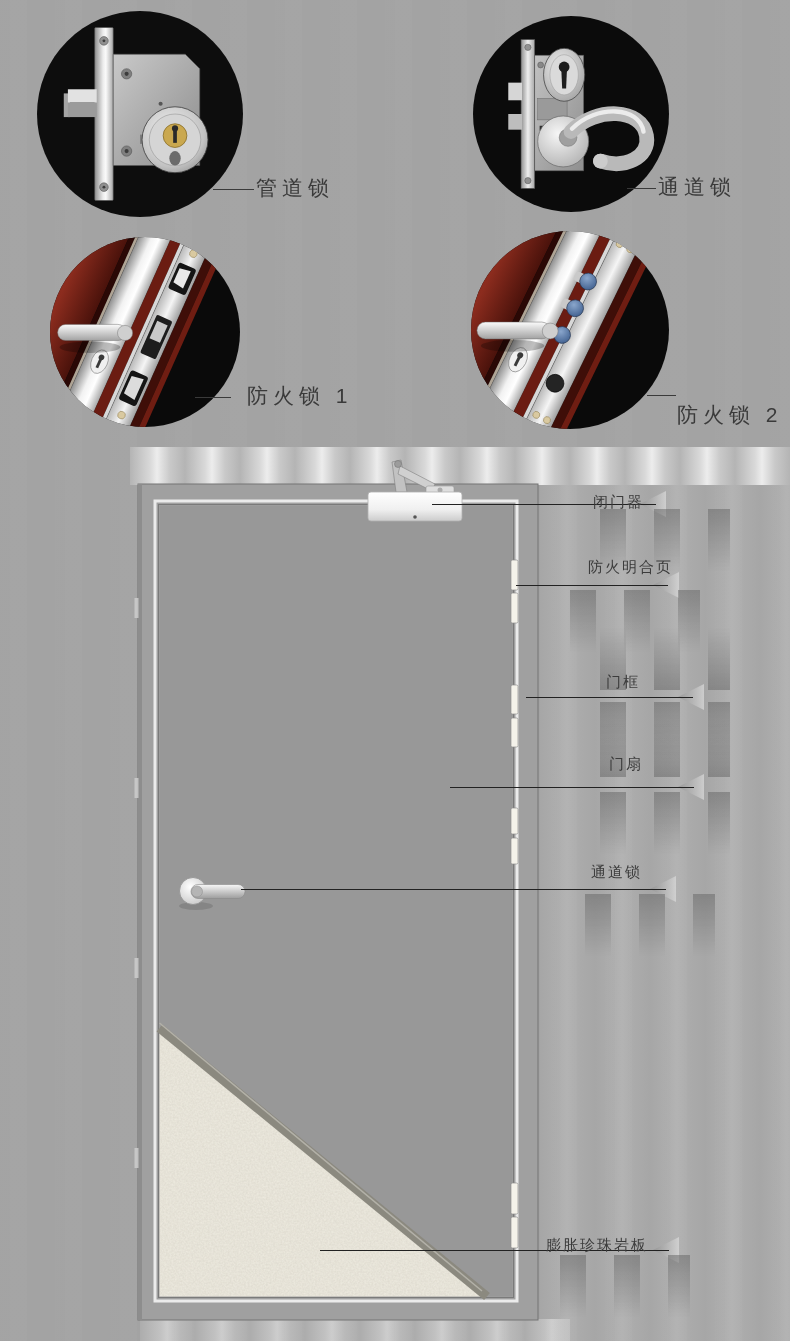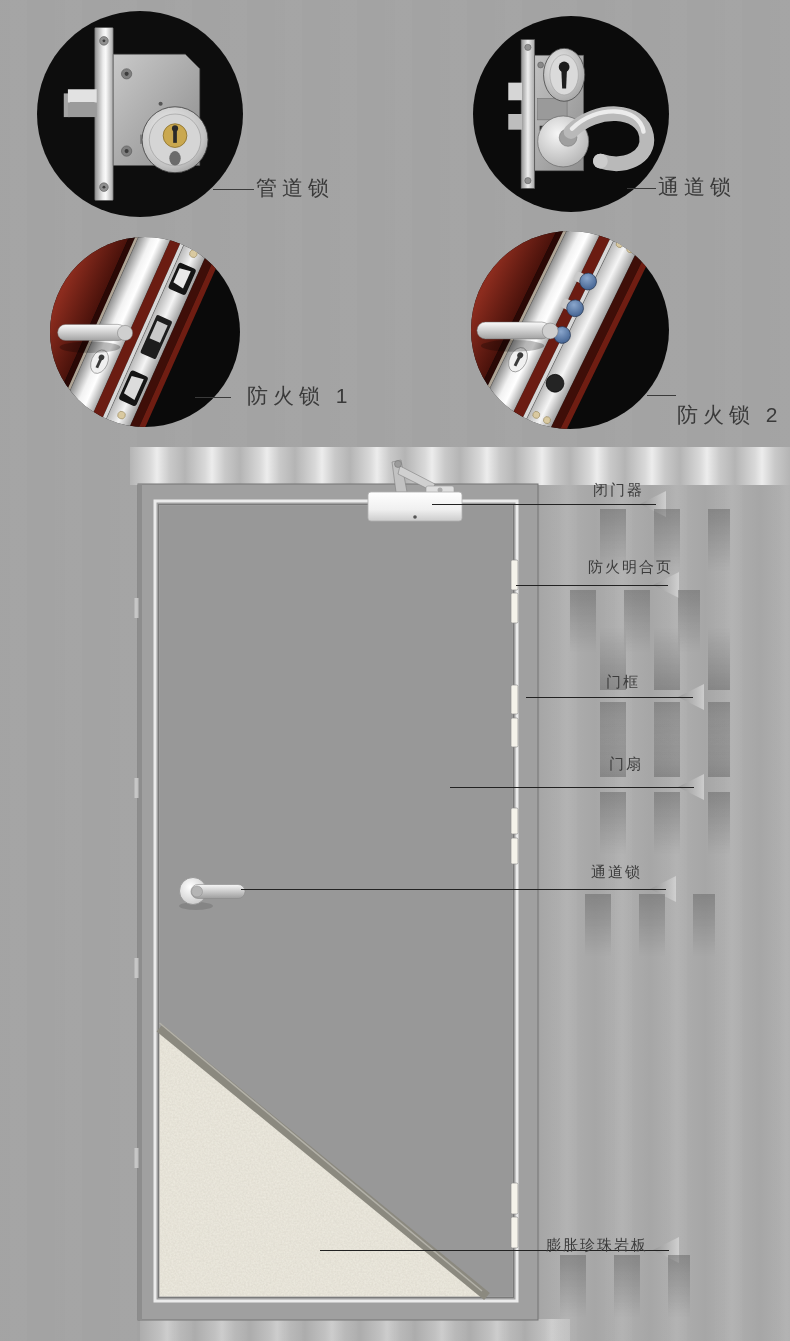--- a/index.html
+++ b/index.html
@@ -359,20 +359,20 @@
   <div class="art-tri" style="left:653px;top:1237px;"></div>
   <div class="art-col" style="left:560px;top:1255px;"></div>
 
   <div class="line" style="left:432px;top:504px;width:224px;"></div>
   <div class="line" style="left:516px;top:585px;width:152px;"></div>
   <div class="line" style="left:526px;top:697px;width:167px;"></div>
   <div class="line" style="left:450px;top:787px;width:244px;"></div>
   <div class="line" style="left:241px;top:889px;width:425px;"></div>
   <div class="line" style="left:320px;top:1250px;width:349px;"></div>
 
-  <div class="lbl dlbl" style="left:593px;top:482px;">闭门器</div>
+  <div class="lbl dlbl" style="left:593px;top:494px;">闭门器</div>
   <div class="lbl dlbl" style="left:562px;top:559px;margin-left:26px;">防火明合页</div>
   <div class="lbl dlbl" style="left:606px;top:674px;">门框</div>
   <div class="lbl dlbl" style="left:609px;top:756px;">门扇</div>
   <div class="lbl dlbl" style="left:591px;top:864px;">通道锁</div>
   <div class="lbl dlbl" style="left:546px;top:1237px;">膨胀珍珠岩板</div>
 
 </div>
 
 </body></html>

